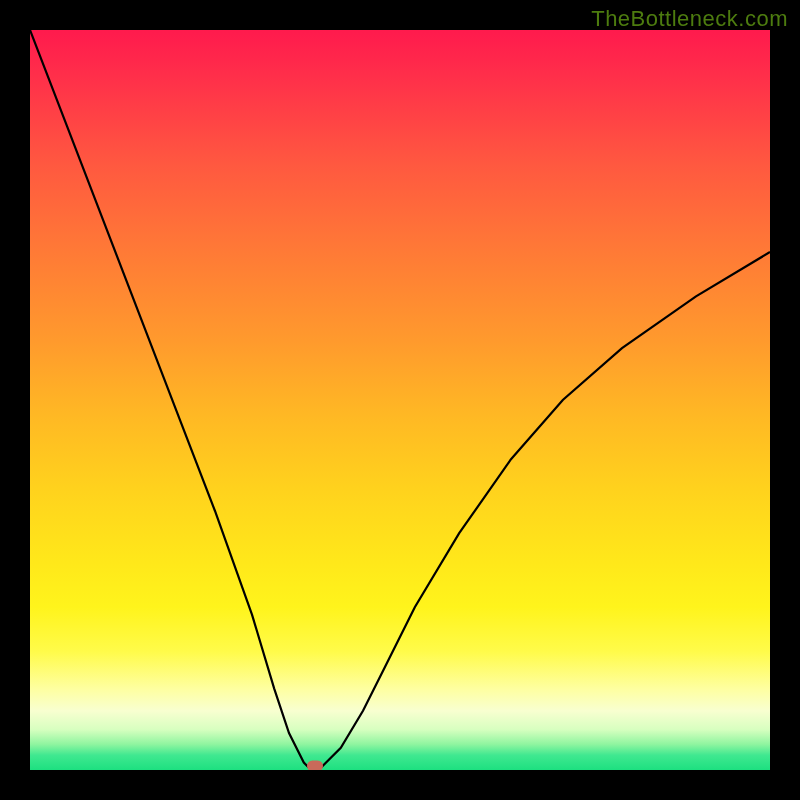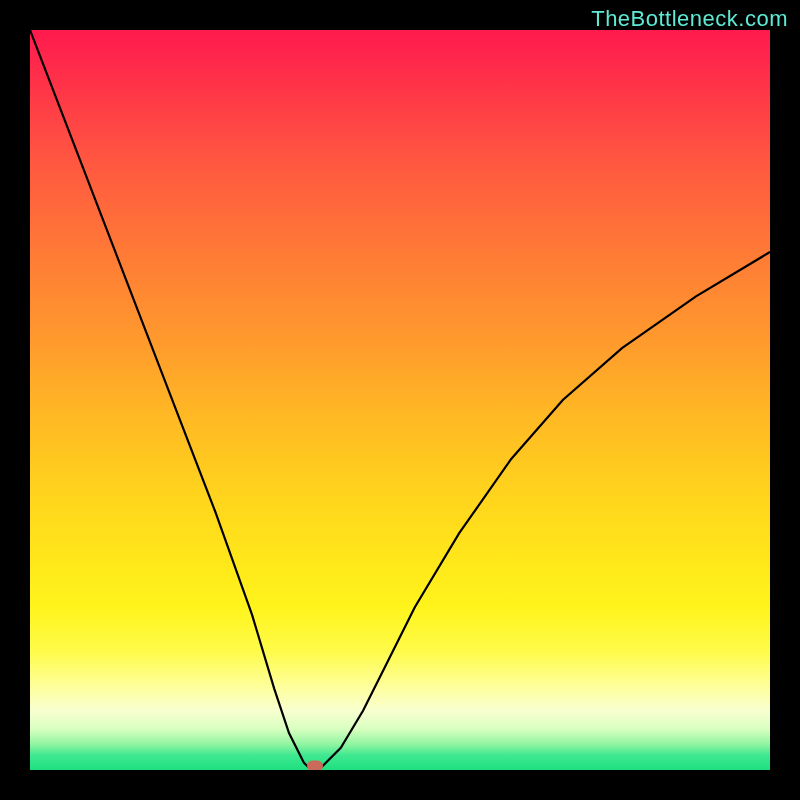--- a/index.html
+++ b/index.html
@@ -14,21 +14,21 @@
   .frame {
     position: relative;
     width: 800px;
     height: 800px;
     background: #000;
   }
   .watermark {
     position: absolute;
     top: 6px;
     right: 12px;
-    color: #5eead4;
+    color: #4d7c0f;
     font-size: 22px;
     font-weight: 500;
     letter-spacing: 0.5px;
     z-index: 5;
   }
   .plot-area {
     position: absolute;
     left: 30px;
     top: 30px;
     width: 740px;

